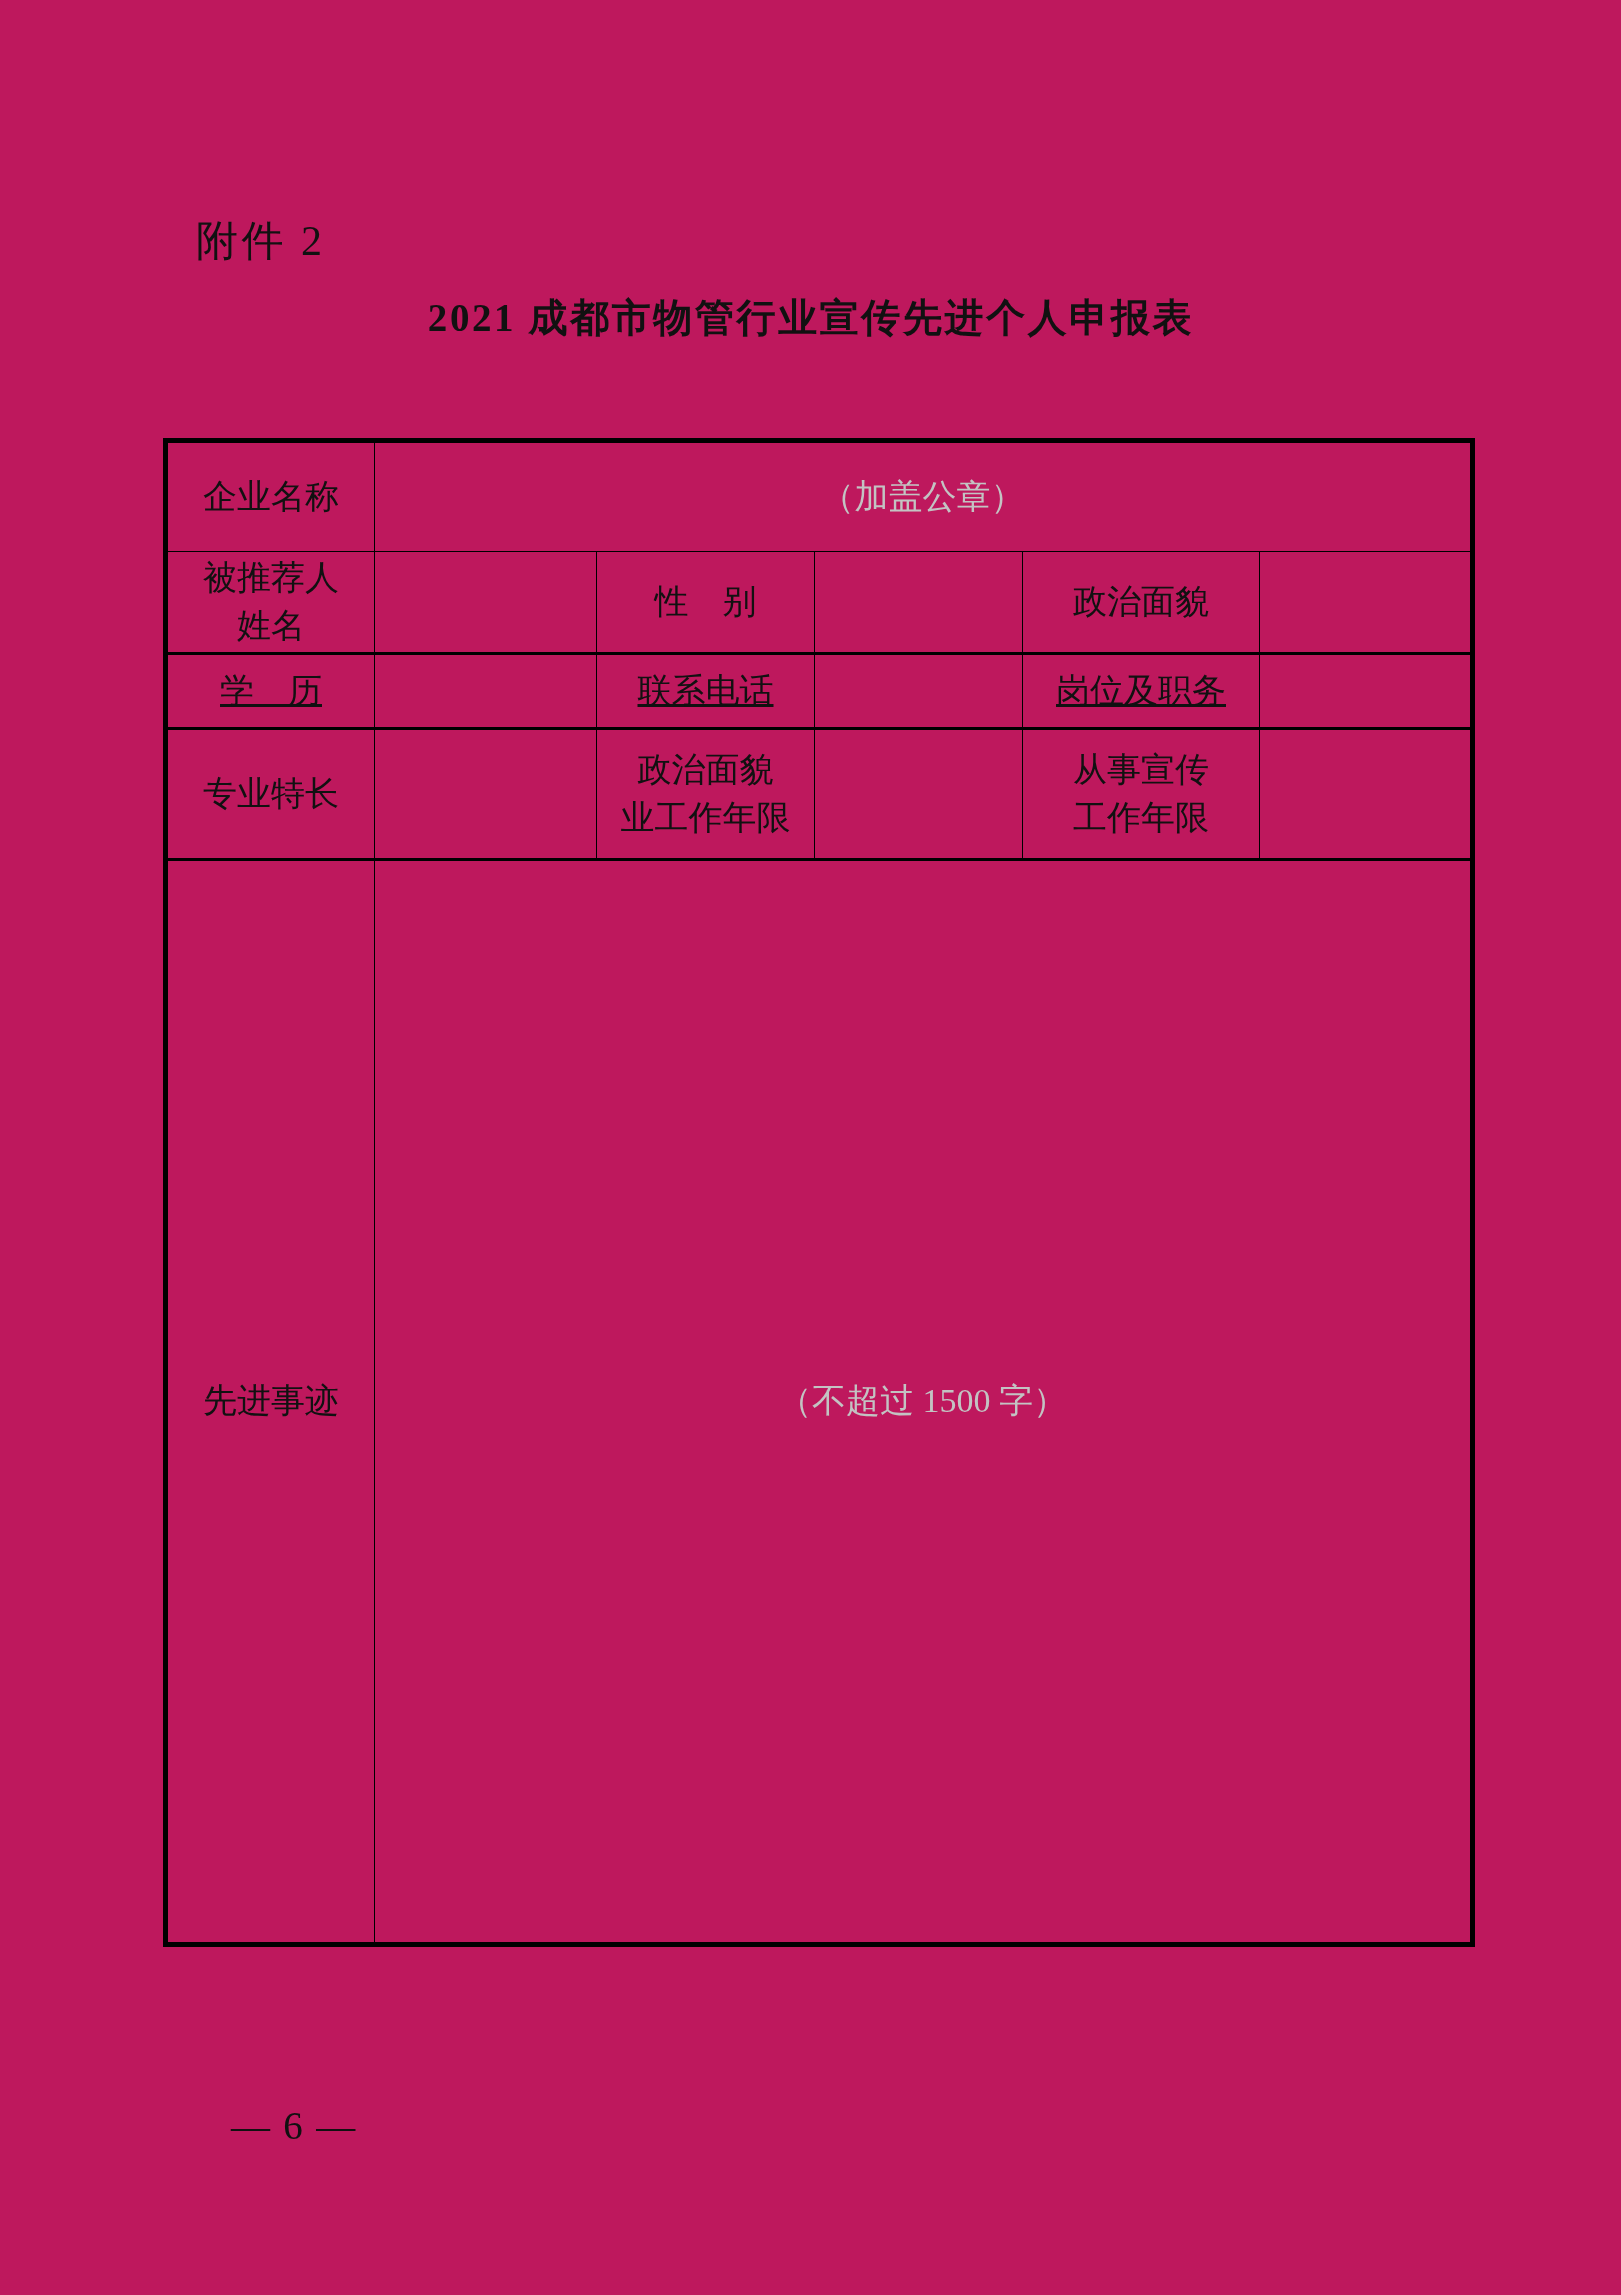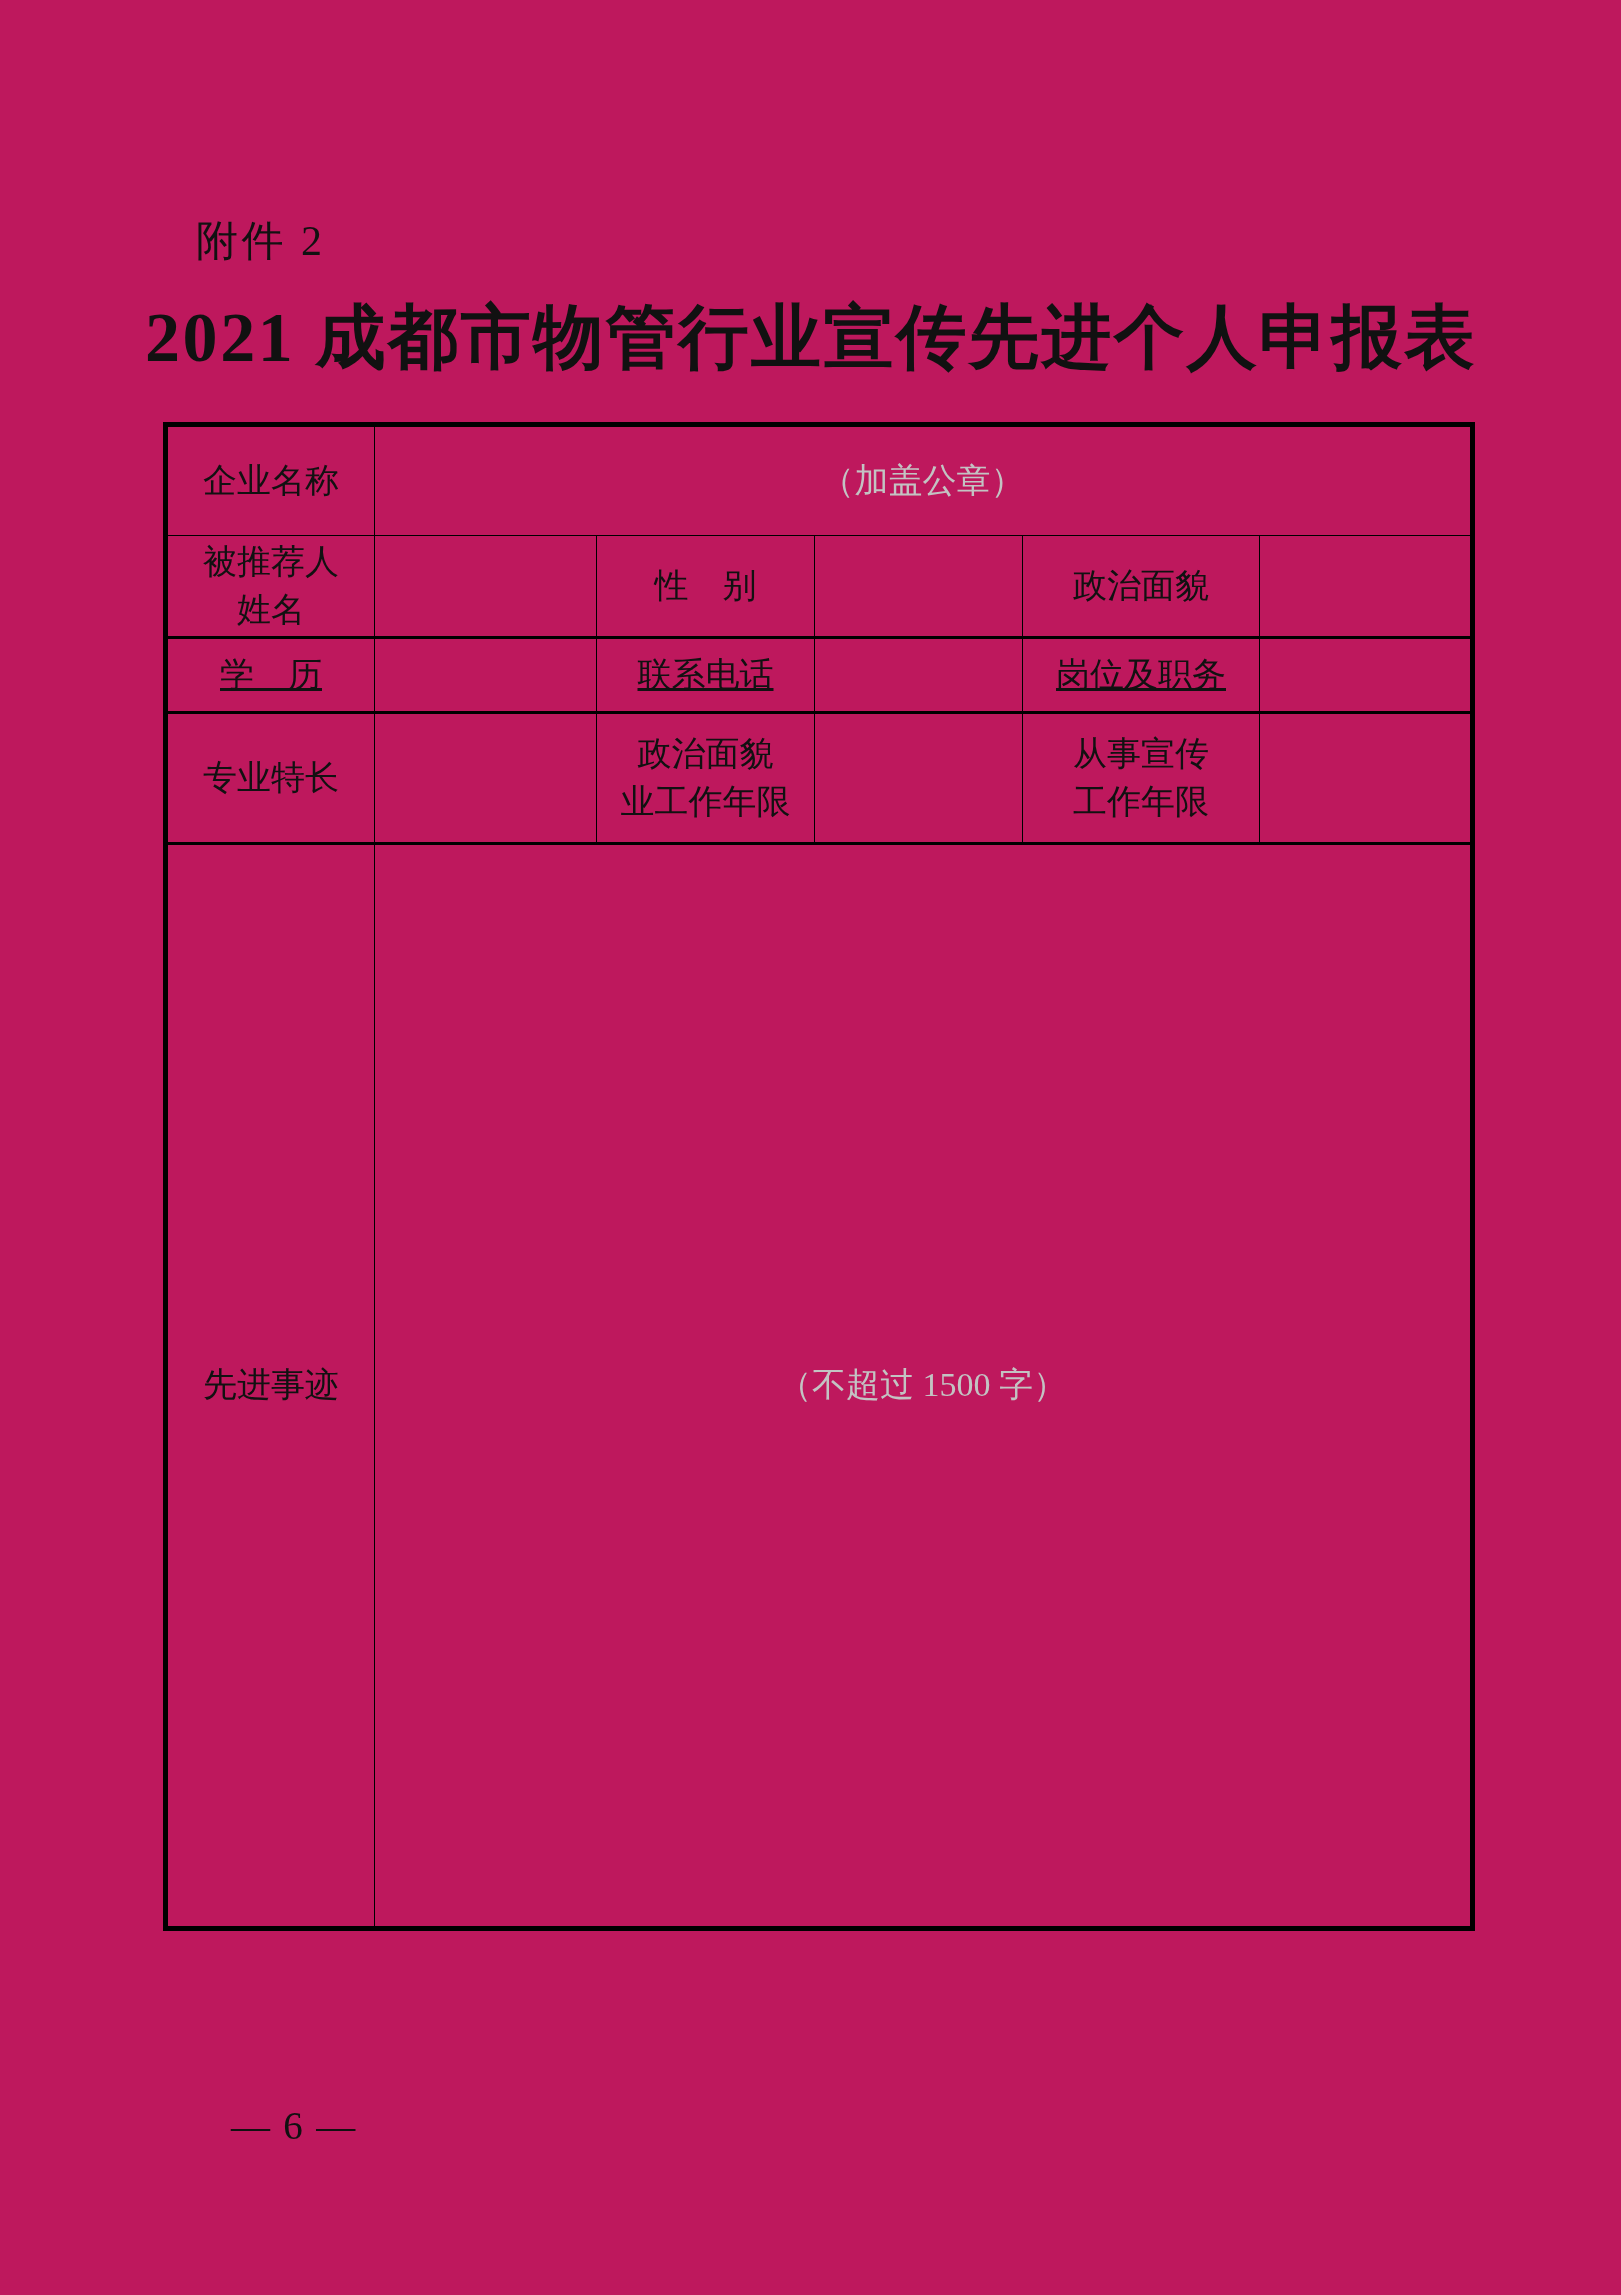--- a/index.html
+++ b/index.html
@@ -19,29 +19,29 @@
     font-size: 42px;
     letter-spacing: 3.5px;
     white-space: pre;
   }
   .doc-title {
     position: absolute;
     left: 0;
     right: 0;
     top: 291px;
     text-align: center;
-    font-size: 70px;
+    font-size: 39px;
     font-weight: 700;
     letter-spacing: 2.6px;
     white-space: pre;
   }
   table.form-table {
     position: absolute;
     left: 163px;
-    top: 422px;
+    top: 438px;
     width: 1307px;
     border-collapse: collapse;
     table-layout: fixed;
     border: 5.3px solid #000000;
   }
   table.form-table td {
     border: 1.8px solid #000000;
     font-size: 34px;
     line-height: 1.42;
     text-align: center;

